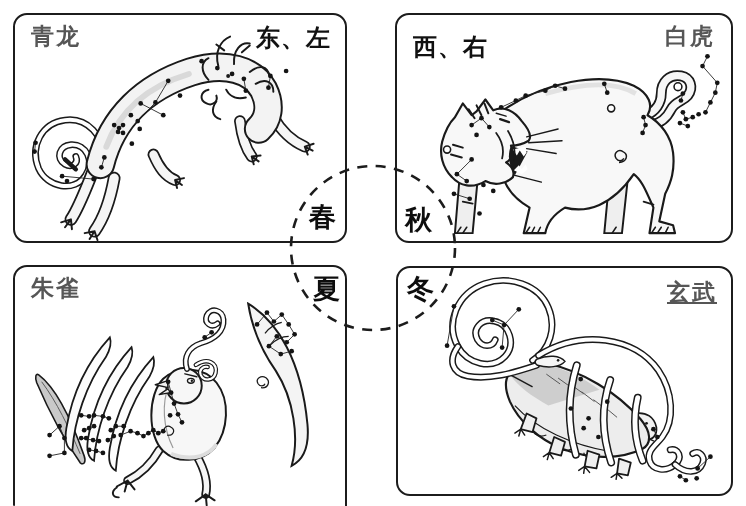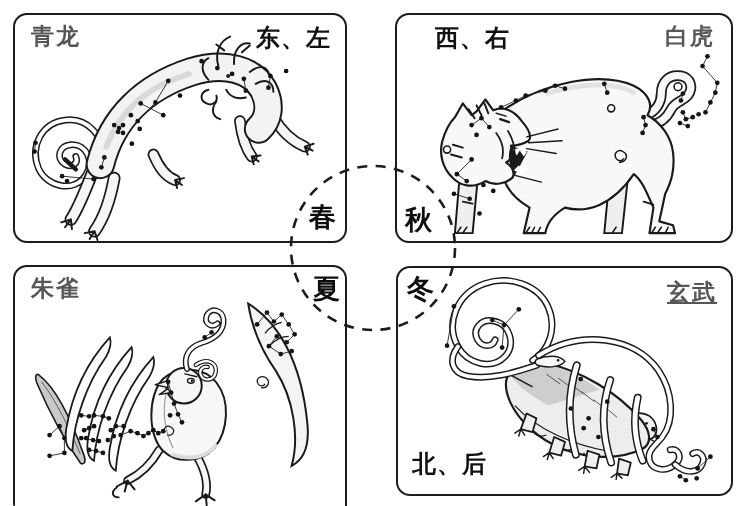--- a/index.html
+++ b/index.html
@@ -207,21 +207,21 @@
           <circle cx="290" cy="99" r="2.4" fill="#141414"></circle>
           <circle cx="293" cy="106" r="2.4" fill="#141414"></circle>
           <circle cx="300" cy="104" r="2.4" fill="#141414"></circle>
           <circle cx="306" cy="101" r="2.4" fill="#141414"></circle>
           <circle cx="287" cy="110" r="2.4" fill="#141414"></circle>
           <circle cx="295" cy="113" r="2.4" fill="#141414"></circle>
           <circle cx="217" cy="95" r="3.6" fill="#ffffff" stroke="#1a1a1a" stroke-width="1.6"></circle>
           <circle cx="50" cy="137" r="3.6" fill="#ffffff" stroke="#1a1a1a" stroke-width="1.6"></circle>
         </g>
     </svg>
-    <span class="lbl direction" style="left:16px;top:11px;margin-left:22px;">西、右</span>
+    <span class="lbl direction" style="left:16px;top:20px;">西、右</span>
     <span class="lbl creature" style="right:16px;top:10px;margin-left:6px;">白虎</span>
     <span class="lbl season" style="left:8px;bottom:7px;">秋</span>
   </div>
 
   <div class="panel" id="p-bl">
     <svg class="art" viewBox="0 0 334 231">
 
       <path d="M24 86 C40 98 56 128 70 168 C72 174 70 178 66 175 C50 152 34 122 22 94 C20 88 21 84 24 86 Z" fill="#c9c9c9" stroke="#1a1a1a" stroke-width="1.6"></path>
       <path d="M27 93 C42 113 55 140 66 166" fill="none" stroke="#5a5a5a" stroke-width="1"></path>
 
@@ -438,20 +438,19 @@
           <circle cx="212" cy="136" r="2.4" fill="#141414"></circle>
           <circle cx="317" cy="192" r="2.4" fill="#141414"></circle>
           <circle cx="304" cy="204" r="2.4" fill="#141414"></circle>
           <circle cx="286" cy="212" r="2.4" fill="#141414"></circle>
           <circle cx="292" cy="216" r="2.4" fill="#141414"></circle>
           <circle cx="303" cy="214" r="2.4" fill="#141414"></circle>
         </g>
     </svg>
     <span class="lbl season" style="left:9px;top:8px;">冬</span>
     <span class="lbl creature" style="right:14px;top:13px;text-decoration:underline;">玄武</span>
-    <span class="lbl direction" style="left:14px;bottom:18px;">北、后</span>
   </div>
 
   <svg id="circle-overlay" viewBox="0 0 746 506">
     <circle cx="373" cy="248" r="82" fill="none" stroke="#1c1c1c" stroke-width="2.6" stroke-dasharray="10 8.5"></circle>
   </svg>
 
 </div>
 
 </body></html>

